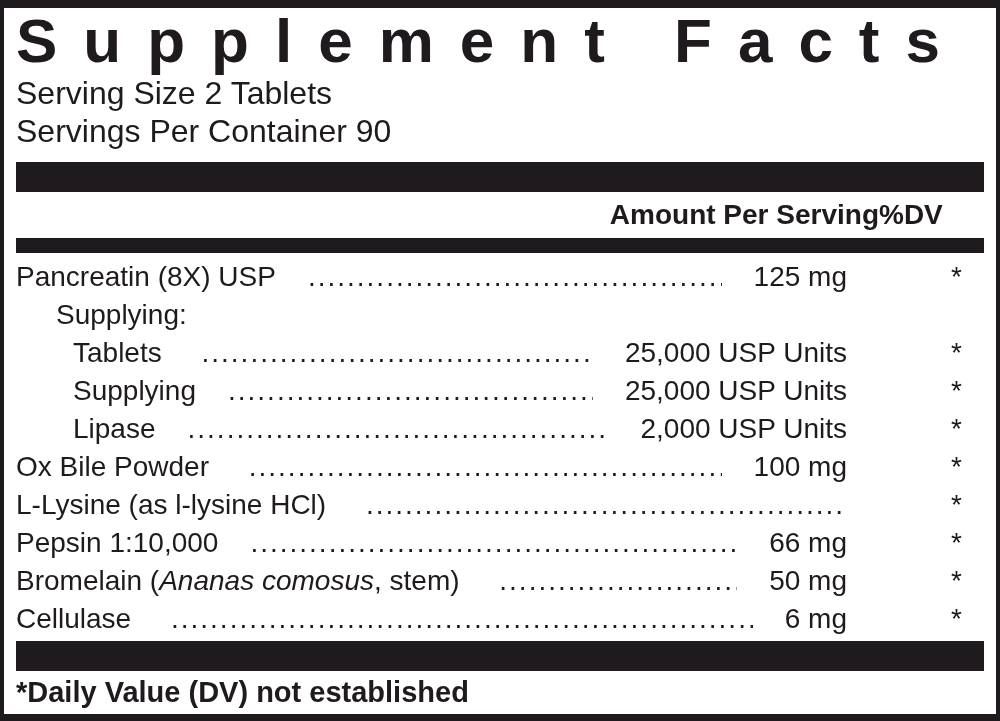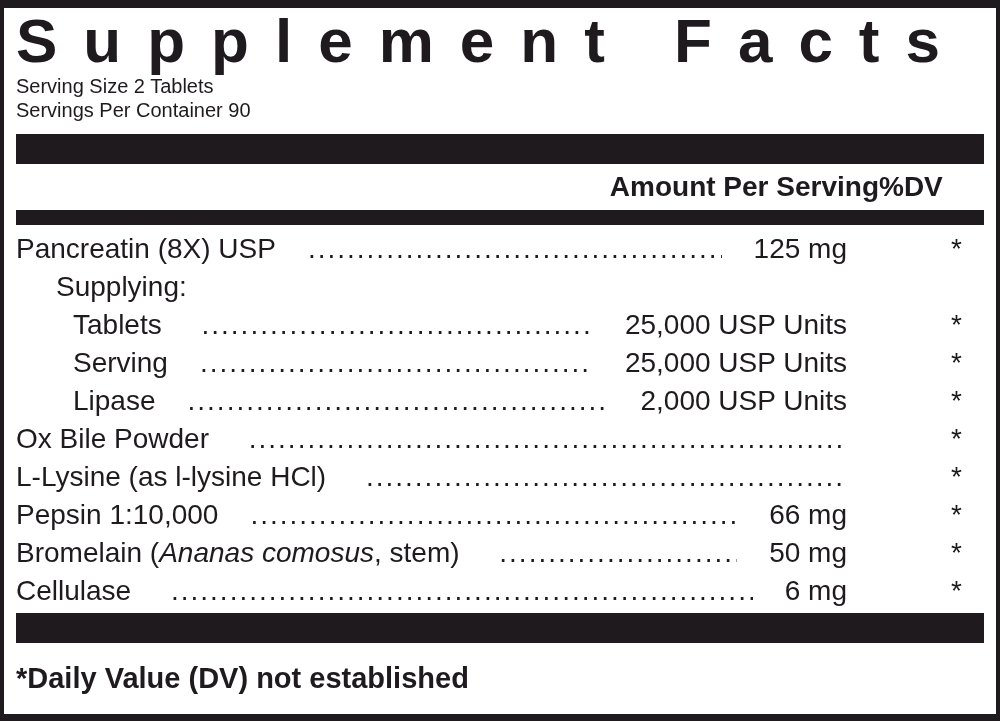--- a/index.html
+++ b/index.html
@@ -24,21 +24,21 @@
     font-size: 62px;
     font-weight: 700;
     letter-spacing: 26px;
     white-space: nowrap;
     overflow: hidden;
     line-height: 1.12;
     margin-top: -2px;
   }
 
   .serving-line {
-    font-size: 20px;
+    font-size: 32px;
     line-height: 1.16;
     white-space: pre;
   }
 
   .bar {
     background: #1e1a1e;
     width: 100%;
   }
   .bar-thick  { height: 30px; }
   .bar-medium { height: 15px; }
@@ -141,34 +141,35 @@
         <span class="spacer"></span>
         <span class="dv"></span>
       </div>
       <div class="row indent-2">
         <span class="label"><span>Tablets </span></span>
         <span class="dots"></span>
         <span class="amount">25,000 USP Units</span>
         <span class="dv">*</span>
       </div>
       <div class="row indent-2">
-        <span class="label"><span>Serving</span></span>
+        <span class="label"><span>Supplying</span></span>
         <span class="dots"></span>
         <span class="amount">25,000 USP Units</span>
         <span class="dv">*</span>
       </div>
       <div class="row indent-2">
         <span class="label"><span>Lipase</span></span>
         <span class="dots"></span>
         <span class="amount">2,000 USP Units</span>
         <span class="dv">*</span>
       </div>
       <div class="row indent-0">
         <span class="label"><span>Ox Bile Powder </span></span>
         <span class="dots"></span>
+        <span class="amount">100 mg</span>
         <span class="dv">*</span>
       </div>
       <div class="row indent-0">
         <span class="label"><span>L-Lysine (as l-lysine HCl) </span></span>
         <span class="dots"></span>
         <span class="dv">*</span>
       </div>
       <div class="row indent-0">
         <span class="label"><span>Pepsin 1:10,000</span></span>
         <span class="dots"></span>

